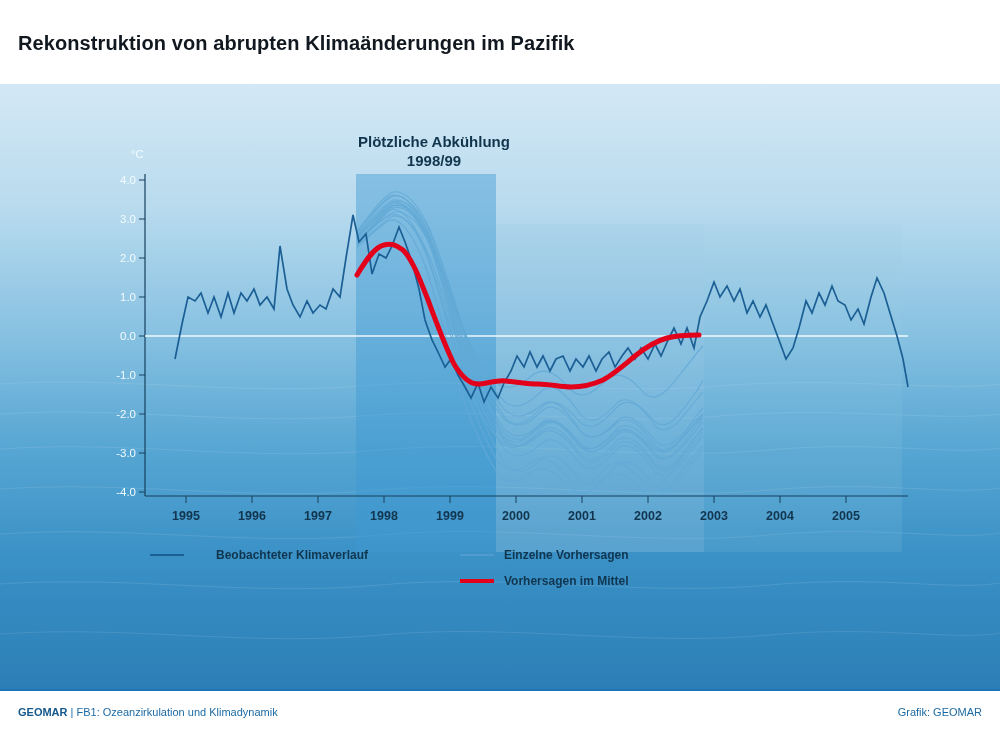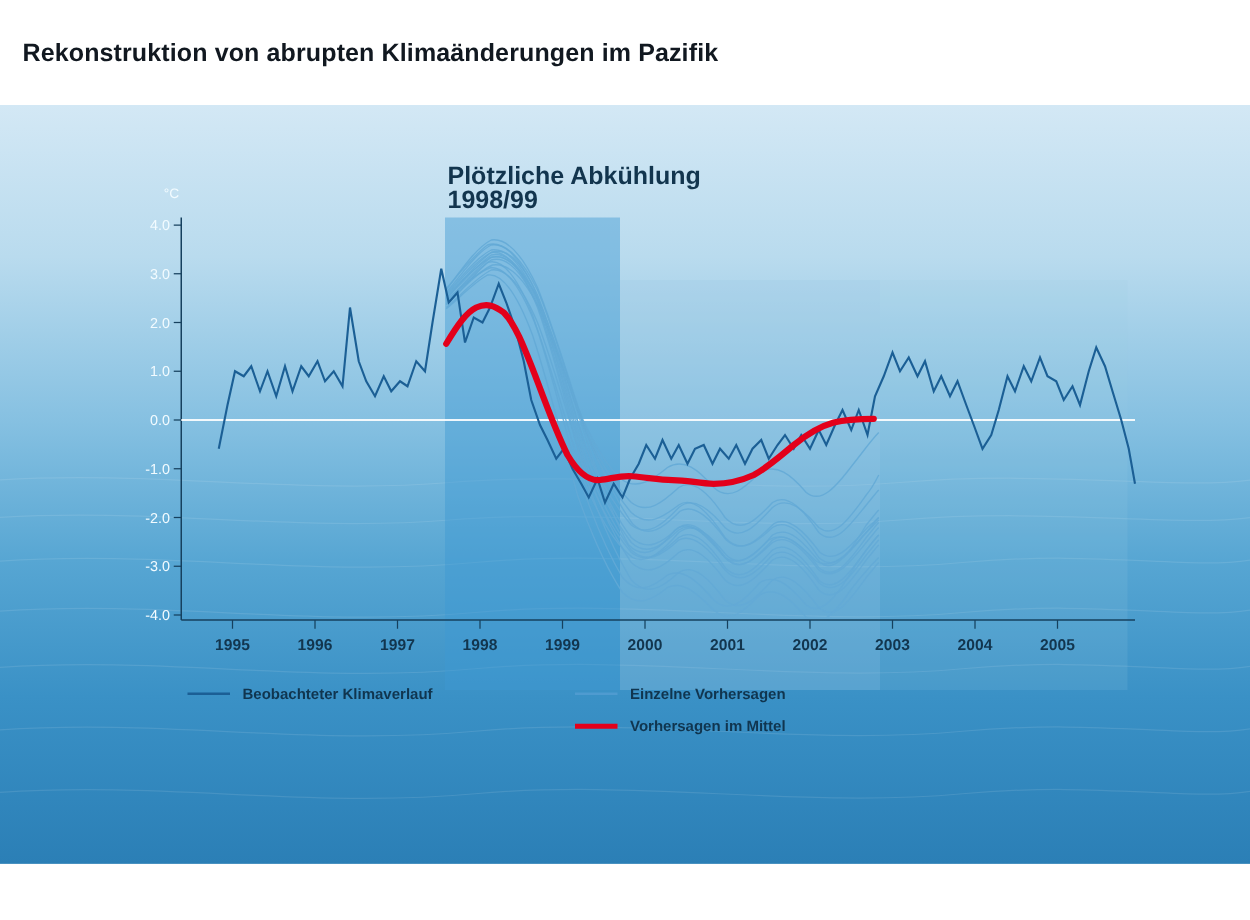--- a/index.html
+++ b/index.html
@@ -63,25 +63,26 @@
   }
   .footer-right {
     position: absolute;
     right: 18px;
     top: 15px;
     font-size: 11px;
     color: #1b6aa5;
   }
   .annot {
     position: absolute;
-    font-size: 20px;
+    font-size: 15px;
     font-weight: bold;
     color: #12354e;
     line-height: 19px;
     white-space: pre-line;
+    text-align: center;
   }
   .legend {
     position: absolute;
     left: 150px;
     top: 464px;
     width: 620px;
     font-size: 12px;
     color: #10354f;
     font-weight: bold;
   }
@@ -222,29 +223,35 @@
         <text x="714" y="436" text-anchor="middle">2003</text>
         <text x="780" y="436" text-anchor="middle">2004</text>
         <text x="846" y="436" text-anchor="middle">2005</text>
       </g>
     </svg>
 
     <div class="annot" style="left:358px; top:48px;">Plötzliche Abkühlung
 1998/99</div>
 
     <div class="legend">
-      <div class="legend-row" style="left:0; top:0;">
+      <div class="legend-row" style="left:0; top:0;gap:22px;">
         <span class="legend-line lg-obs"></span>
         <span>Beobachteter Klimaverlauf</span>
       </div>
       <div class="legend-row" style="left:310px; top:0;">
         <span class="legend-line lg-single"></span>
         <span>Einzelne Vorhersagen</span>
       </div>
       <div class="legend-row" style="left:310px; top:26px;text-align:center;">
         <span class="legend-line lg-mean"></span>
         <span>Vorhersagen im Mittel</span>
       </div>
     </div>
   </div>
 
+  <div class="footer">
+    <div class="footer-left">
+      <b>GEOMAR</b><span> | </span><span>FB1: Ozeanzirkulation und Klimadynamik</span>
+    </div>
+    <div class="footer-right">Grafik: GEOMAR</div>
+  </div>
 
 </div>
 
 </body></html>

